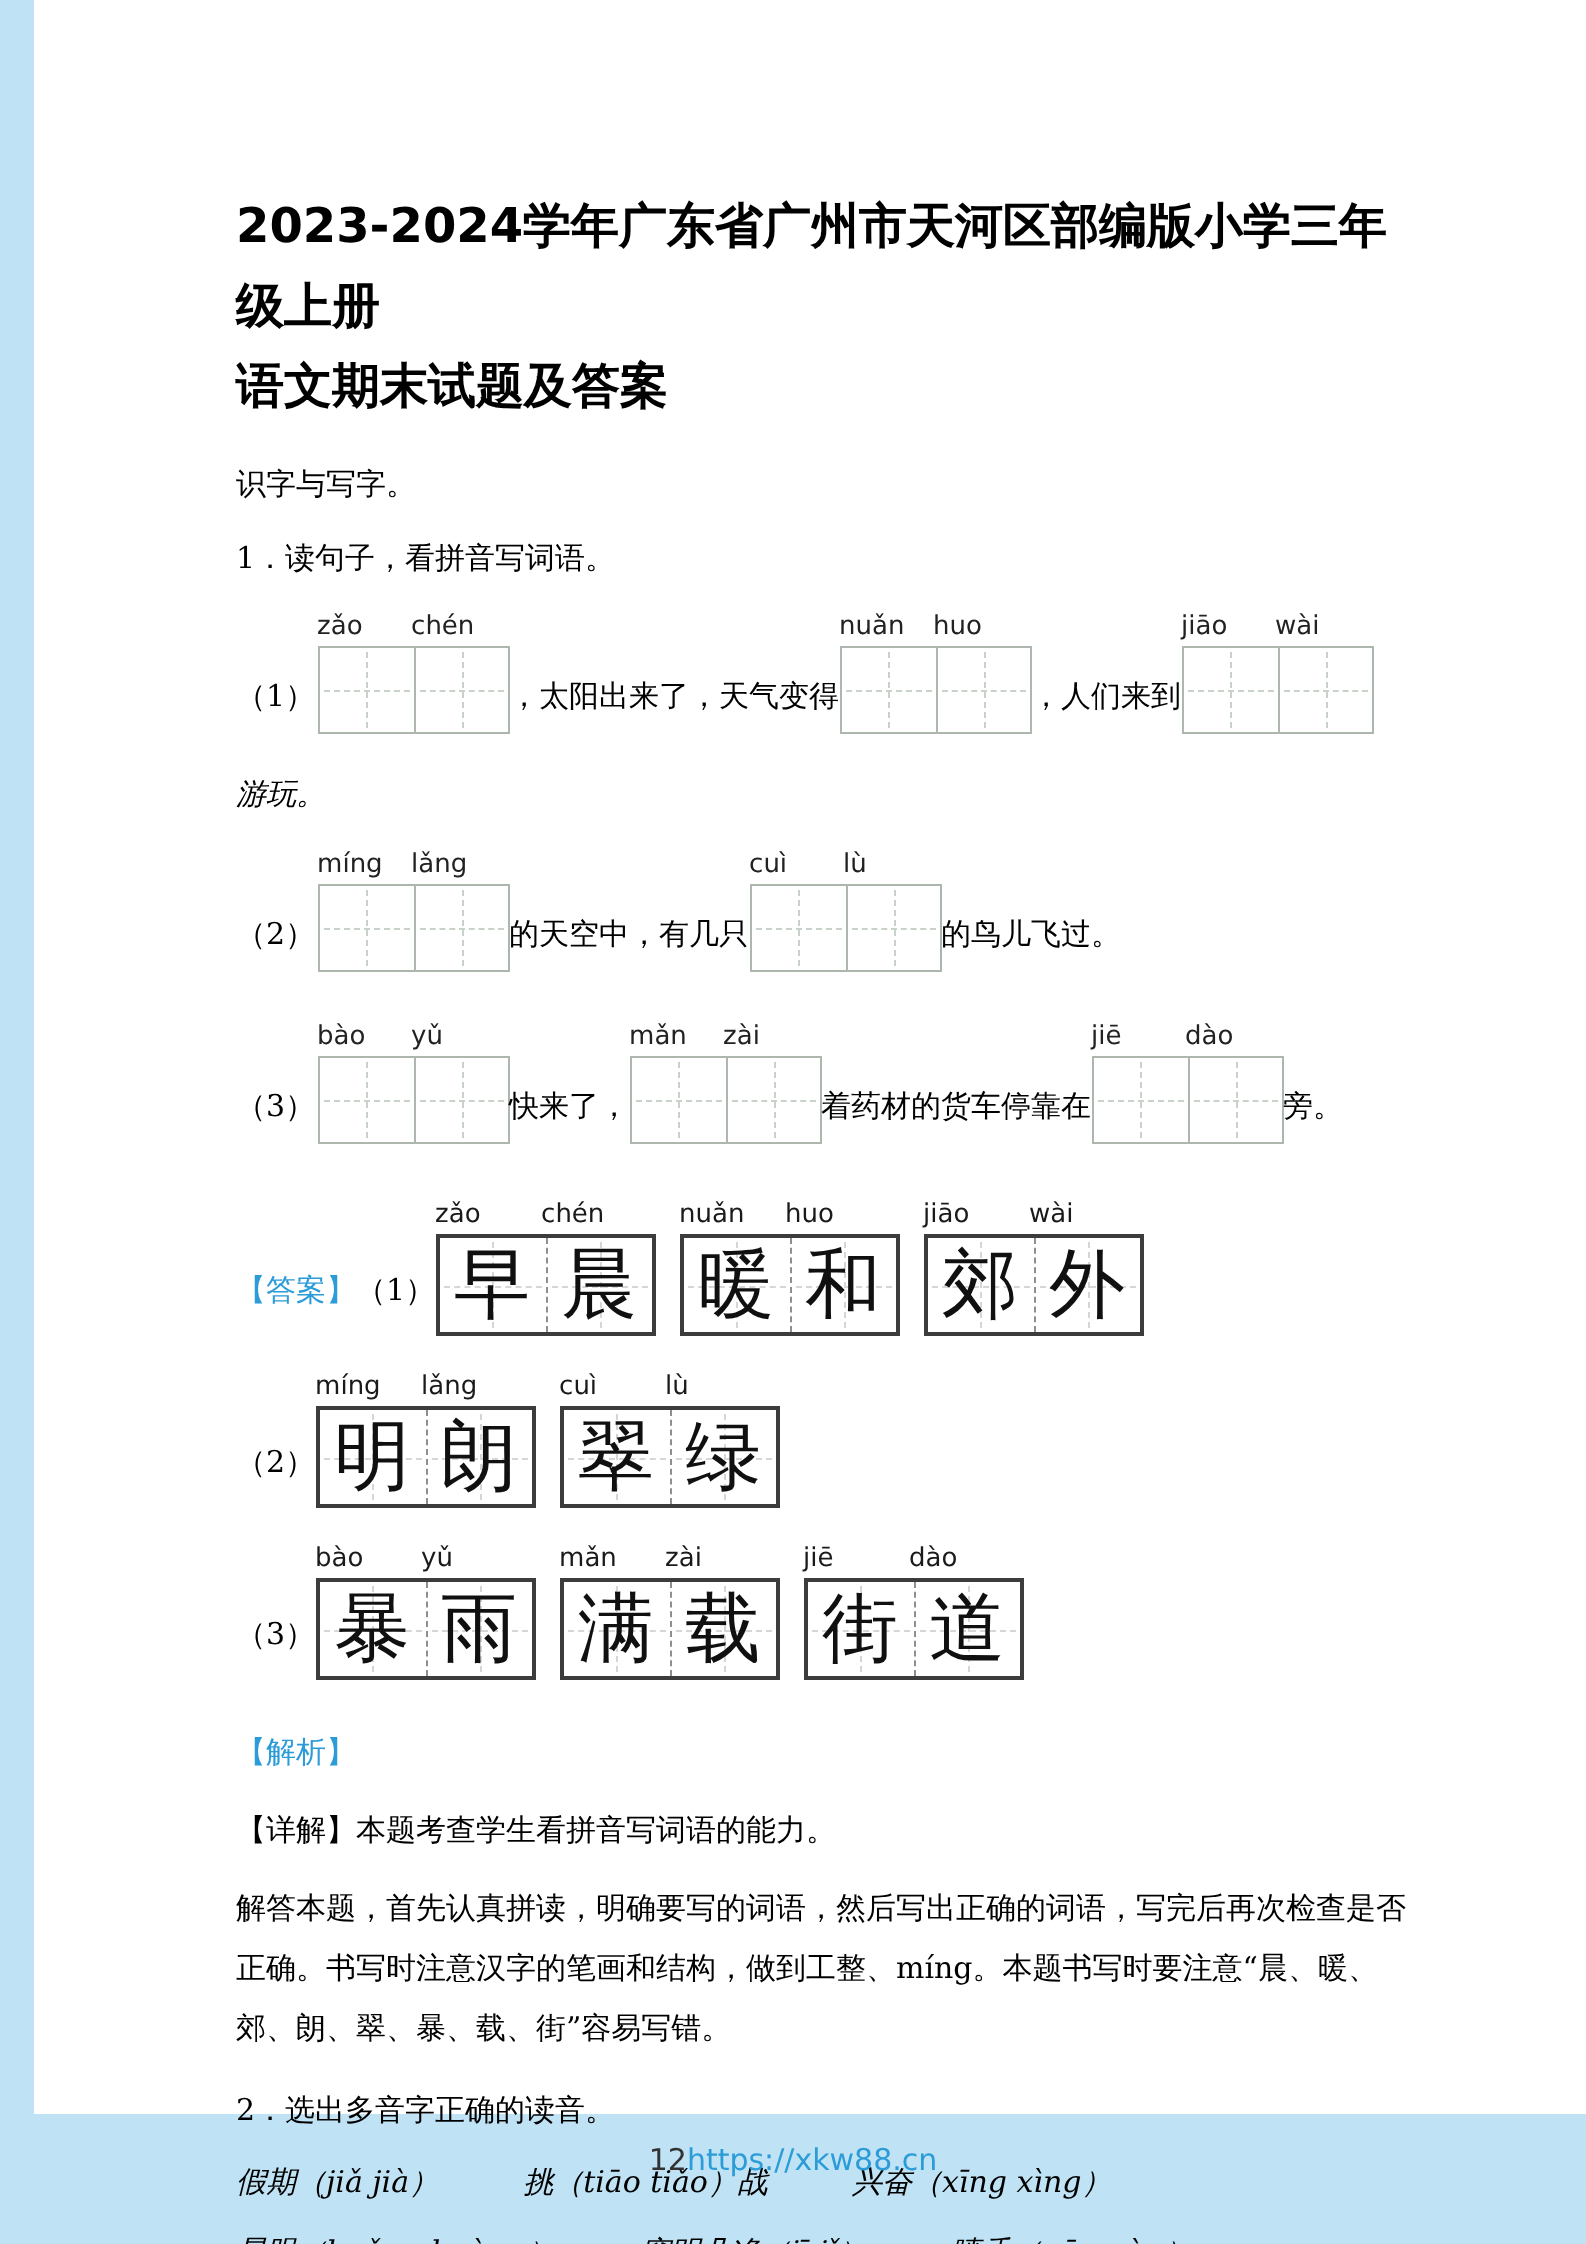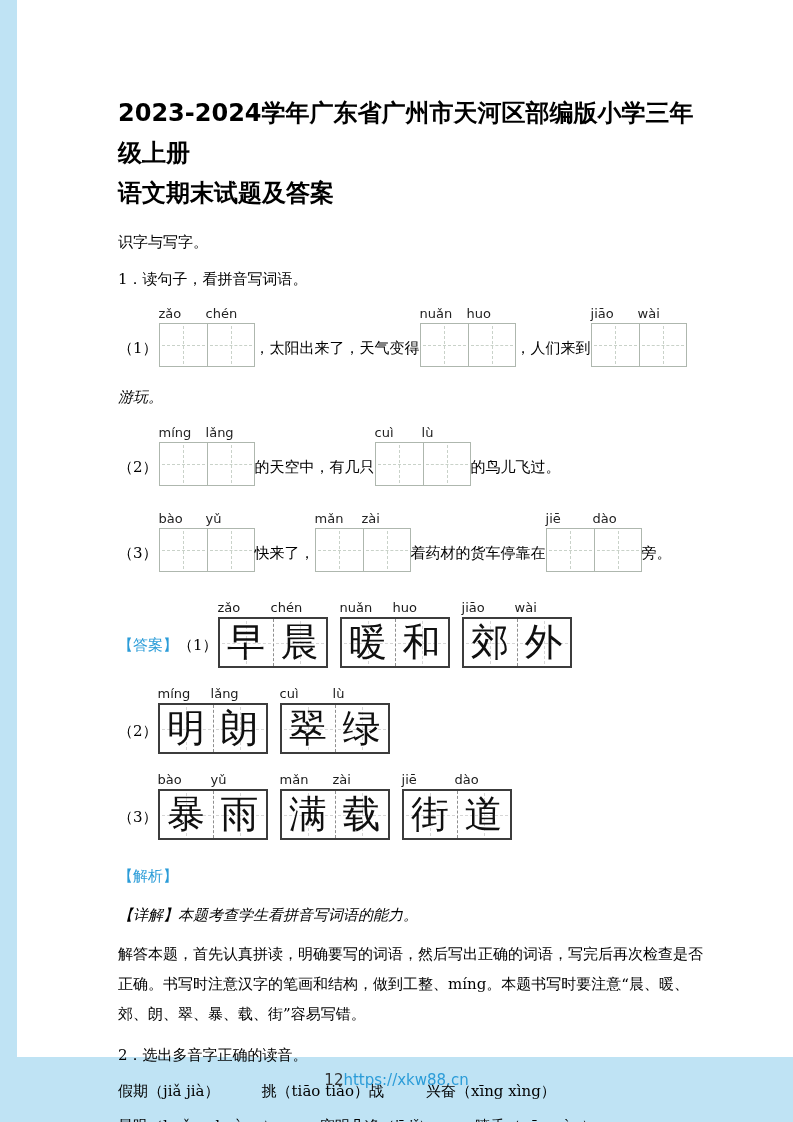--- a/index.html
+++ b/index.html
@@ -84,25 +84,25 @@
   .q1-line1 { margin-top:13px; }
   .q1-line2 { margin-top:19px;font-style:italic; }
   .q2-line  { margin-top:14px; }
   .q3-line  { margin-top:22px; }
 
   .ans-line1 { margin-top:25px; }
   .ans-line2 { margin-top:15px; }
   .ans-line3 { margin-top:15px; }
 
   .analysis-label { margin-top:25px; }
-  .detail-line { margin-top:17px;font-style:italic; }
+  .detail-line { margin-top:17px; }
   .analysis-paragraph { margin-top:13px; line-height:30px; font-size:15px; }
 
   .q2-heading { margin-top:15px; }
-  .poly-row { display:flex; gap:42px; margin-top:16px; font-size:15px; }
+  .poly-row { display:flex; gap:42px; margin-top:16px; font-size:15px;font-style:italic; }
   .poly-row span { white-space:nowrap; }
 
   .footer {
     position:absolute; left:0; top:1071px; width:793px;
     text-align:center; font-size:15px;
     font-family:"DejaVu Sans","Liberation Sans",sans-serif;
   }
   .footer .pagenum { color:#333; }
   .footer a { color:#2b9cd8; text-decoration:none; }
 </style>

